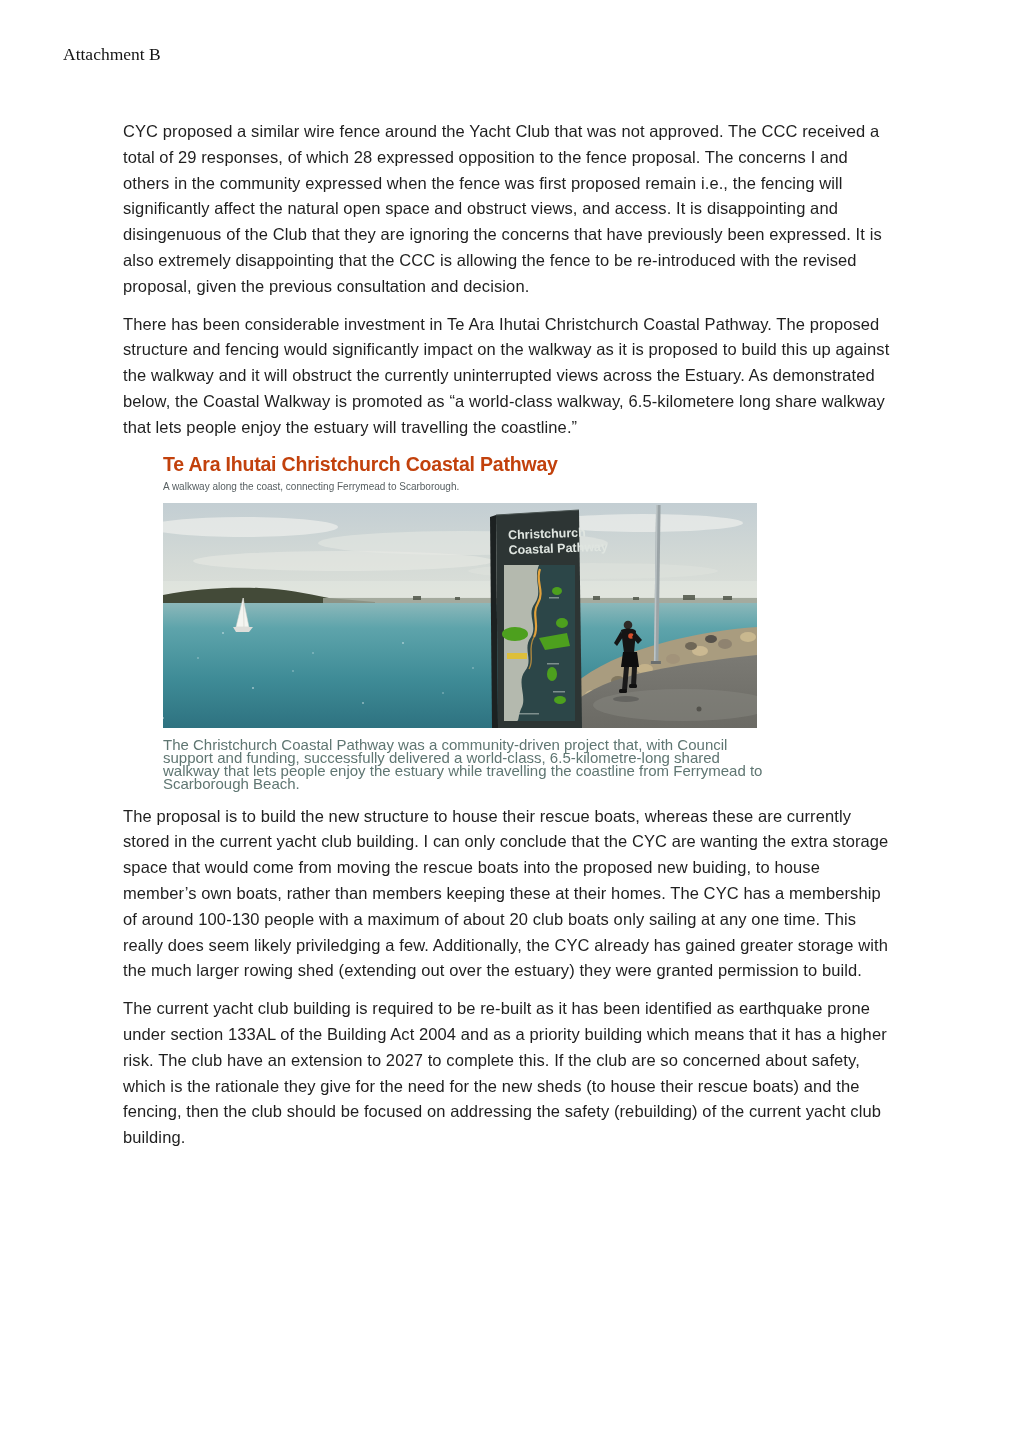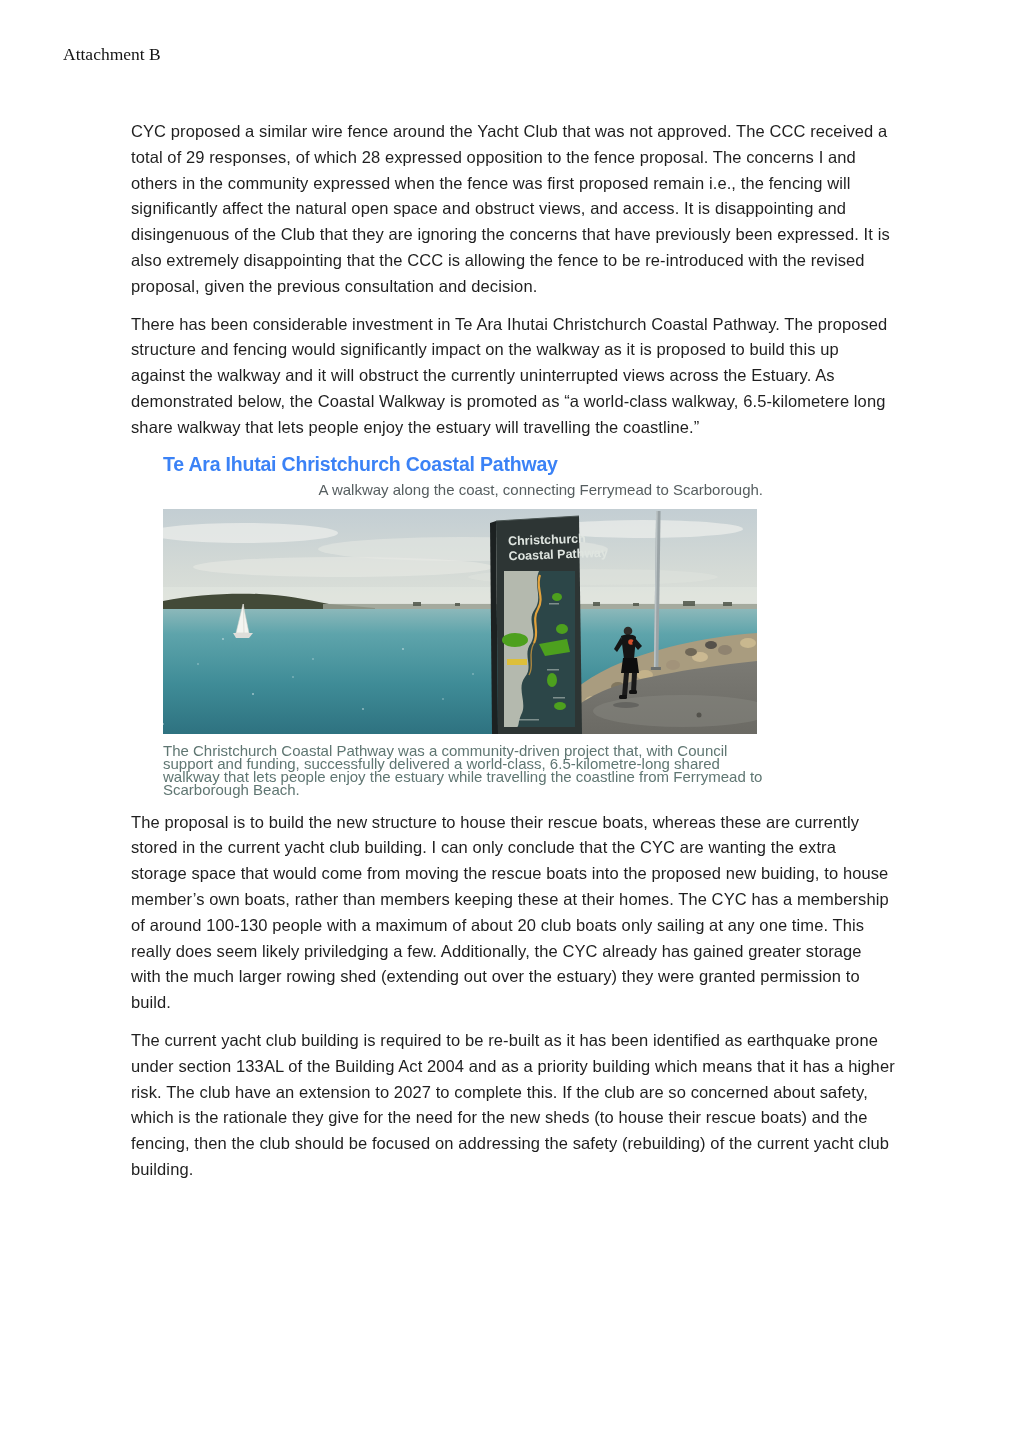--- a/index.html
+++ b/index.html
@@ -19,42 +19,41 @@
     font-size:17.5px;
     color:#141414;
   }
   .content{
     position:absolute;
     top:119px;
     left:123px;
     width:772px;
   }
   .content p{
-    margin:0 0 12px 8px;
+    margin:0 0 12px 0;
     font-size:16.5px;
     line-height:25.8px;
     color:#1f1f1f;
     letter-spacing:0.1px;
   }
   .promo{
     margin:12px 0 14px 40px;
     width:600px;
   }
   .promo-title{
     margin:0;
     font-size:19.5px;
     font-weight:bold;
     letter-spacing:-0.2px;
-    color:#3b82f6;
+    color:#c2410c;
   }
   .promo-subtitle{
     margin:5px 0 0 0;
-    font-size:15px;
+    font-size:10px;
     color:#565e60;
-    text-align:right;
   }
   .photo-wrap{
     margin-top:11px;
     width:594px;
     height:225px;
     line-height:0;
   }
   .photo-caption{
     margin-top:10px;
     width:600px;

